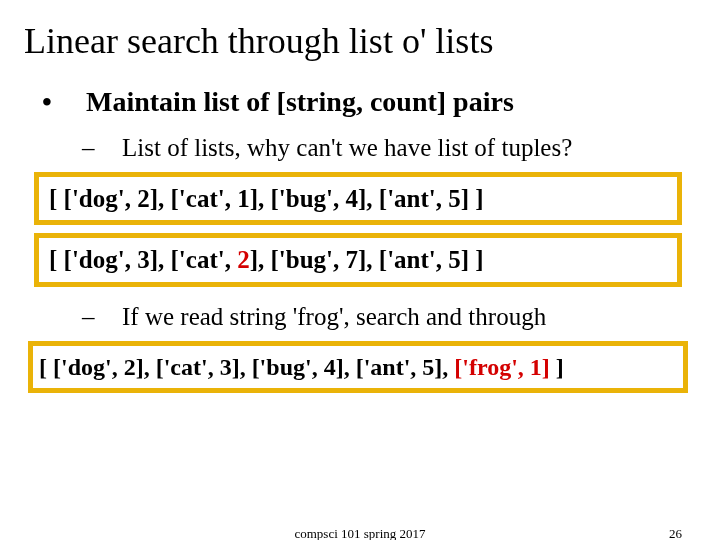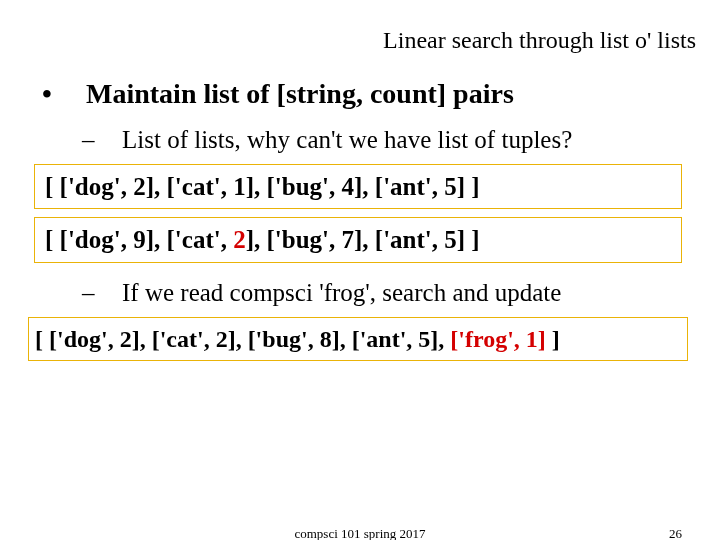--- a/index.html
+++ b/index.html
@@ -9,24 +9,24 @@
     height: 540px;
     font-family: "Times New Roman", Times, serif;
     background: #fff;
     color: #000;
     position: relative;
   }
   .slide {
     padding: 18px 24px 0 24px;
   }
   .title {
-    font-size: 24px;
+    font-size: 36px;
     font-weight: normal;
-    text-align: right;
-    margin: 9px 0 24px 0;
+    text-align: left;
+    margin: 2px 0 24px 0;
   }
   .lvl1 {
     font-size: 28px;
     margin: 0 0 10px 40px;
     text-indent: -22px;
     padding-left: 22px;
     font-weight: bold;
   }
   .lvl1 .bullet {
     display: inline-block;
@@ -36,21 +36,21 @@
     font-size: 25px;
     margin: 16px 0 10px 78px;
     text-indent: -20px;
     padding-left: 20px;
   }
   .lvl2 .dash {
     display: inline-block;
     width: 20px;
   }
   .codebox {
-    border: 1px solid #eab308;
+    border: 5px solid #eab308;
     font-size: 25px;
     font-family: "Times New Roman", Times, serif;
     font-weight: bold;
     padding: 6px 10px;
     margin: 8px 14px 8px 10px;
     line-height: 1.25;
   }
   .codebox.wide {
     margin: 8px 8px 8px 4px;
     font-size: 24px;
@@ -88,29 +88,29 @@
   <div class="lvl2">
     <span class="dash">–</span><span>List of lists, why can't we have list of tuples?</span>
   </div>
 
   <div class="codebox">
     <span>[ ['dog', 2], ['cat', 1], ['bug', 4], ['ant', 5] ]</span>
   </div>
 
 
   <div class="codebox">
-    <span>[ ['dog', 9], ['cat', </span><span class="red">2</span><span>], ['bug', 7], ['ant', 5] ]</span>
+    <span>[ ['dog', 3], ['cat', </span><span class="red">2</span><span>], ['bug', 7], ['ant', 5] ]</span>
   </div>
 
   <div class="lvl2">
-    <span class="dash">–</span><span>If we read compsci 'frog', search and update</span>
+    <span class="dash">–</span><span>If we read string 'frog', search and through</span>
   </div>
 
   <div class="codebox wide">
-    <span>[ ['dog', 2], ['cat', 2], ['bug', 8], ['ant', 5], </span><span class="red">['frog', 1]</span><span> ]</span>
+    <span>[ ['dog', 2], ['cat', 3], ['bug', 4], ['ant', 5], </span><span class="red">['frog', 1]</span><span> ]</span>
   </div>
 
 </div>
 
 <div class="footer">
   <span class="center">compsci 101 spring 2017</span>
   <span class="pagenum">26</span>
 </div>
 
 </body></html>

